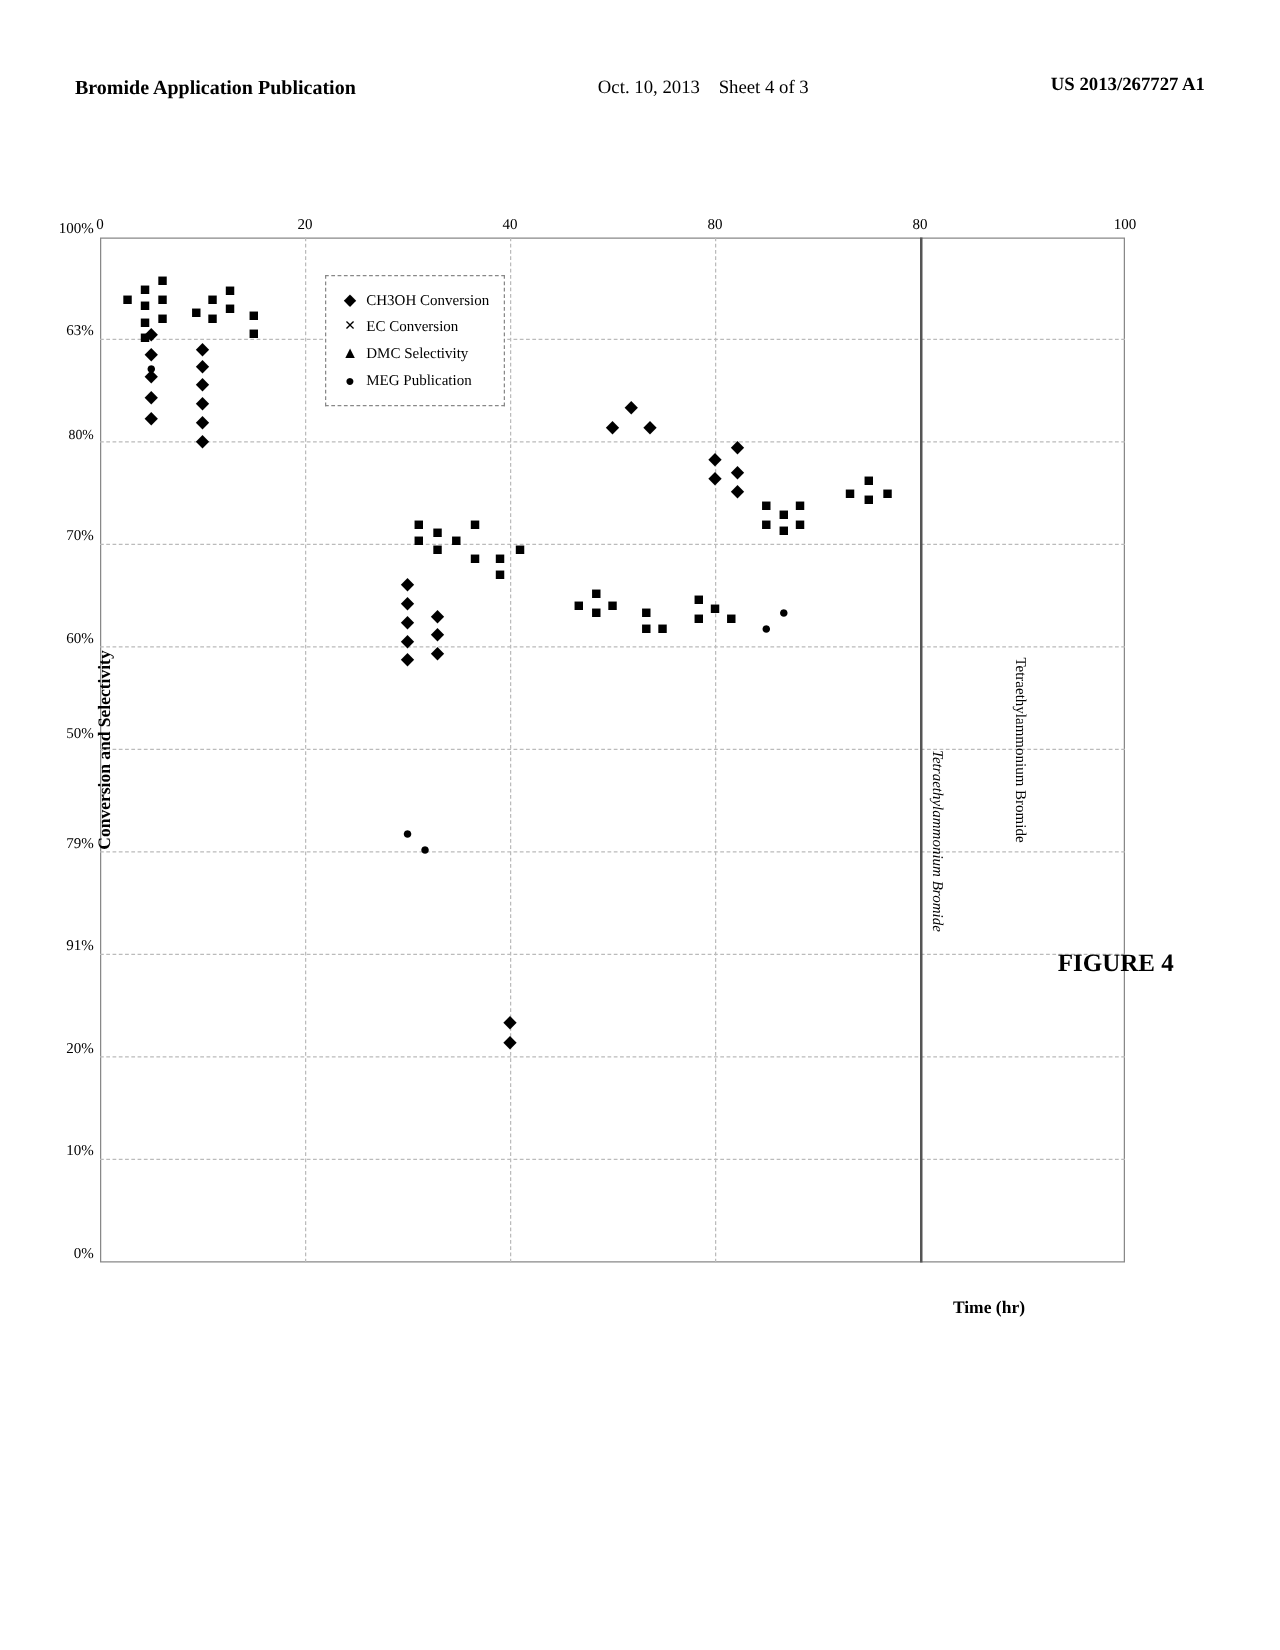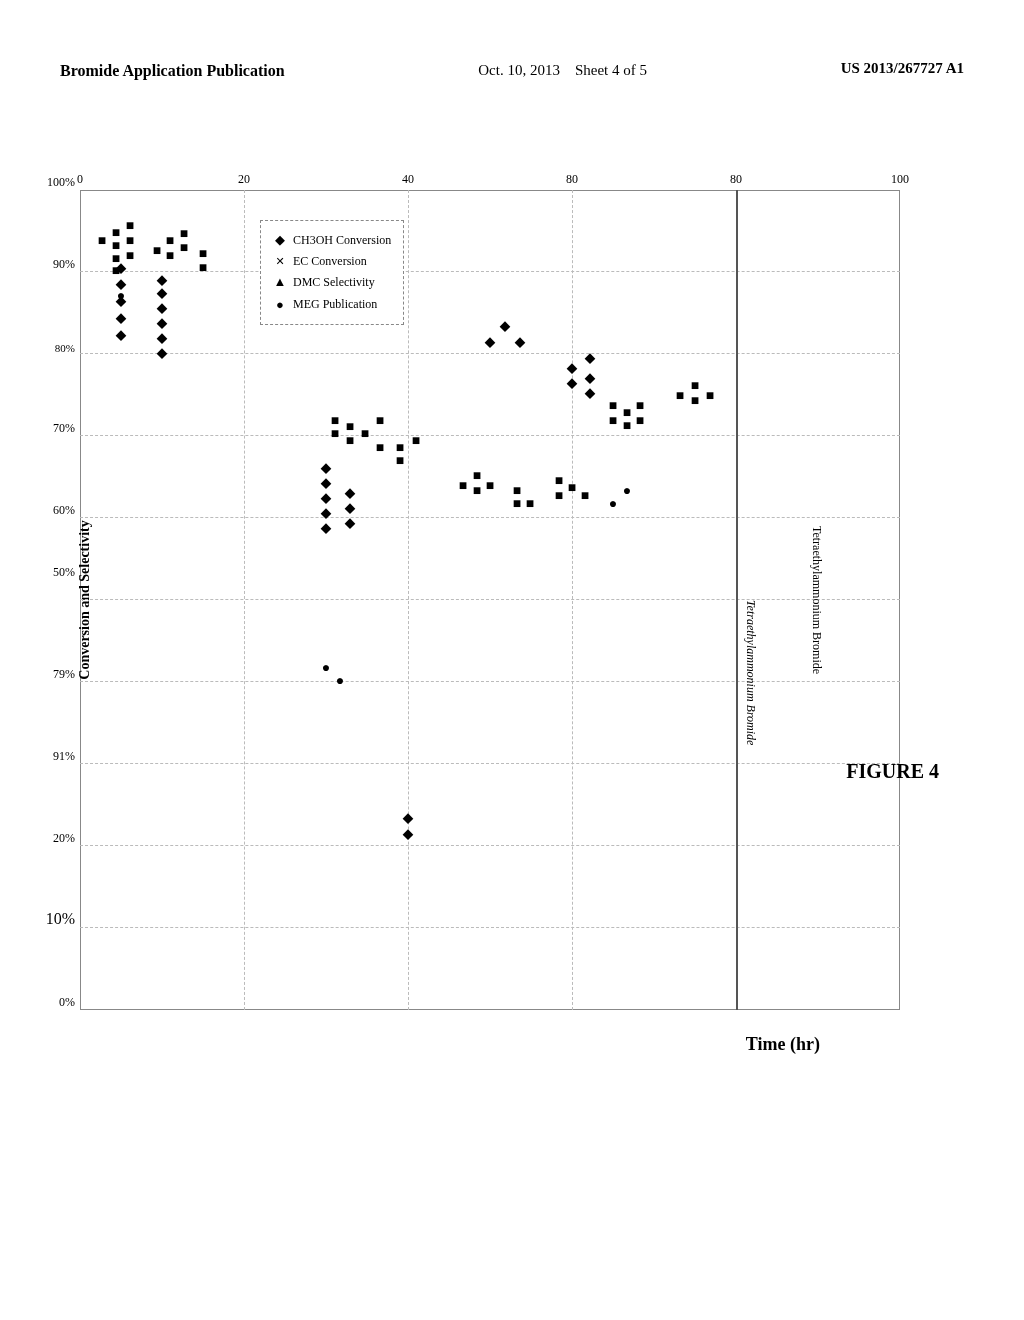--- a/index.html
+++ b/index.html
@@ -141,54 +141,54 @@
 
 <div class="page">
 
   <div class="header">
     <div class="header-left">
       <span>Bromide Application Publication</span>
     </div>
     <div class="header-center">
       <span>Oct. 10, 2013</span>
       &nbsp;&nbsp;
-      <span>Sheet 4 of 5</span>
+      <span>Sheet 4 of 3</span>
     </div>
     <div class="header-right">
       <span>US 2013/267727 A1</span>
     </div>
   </div>
 
   <div class="chart-area">
 
     <div class="chart-border"></div>
 
     <div style="position:absolute; left:-75px; top:50%; transform:translateY(-50%) rotate(-90deg); white-space:nowrap; font-size:14px; font-weight:bold;">Conversion and Selectivity</div>
 
-    <div style="position:absolute; bottom:-45px; right:80px; font-size:18px; font-weight:bold;">Time (hr)</div>
+    <div style="position:absolute; bottom:-45px; right:80px; font-size:14px; font-weight:bold;">Time (hr)</div>
 
     <div class="y-tick-label" style="bottom: 0px; right: calc(100% + 5px); transform: none; position:absolute; font-size:12px; text-align:right;">0%</div>
 
-    <div style="position:absolute; right:calc(100% + 5px); bottom:82px; font-size:16px; ">10%</div>
+    <div style="position:absolute; right:calc(100% + 5px); bottom:82px; font-size:12px; ">10%</div>
 
     <div style="position:absolute; right:calc(100% + 5px); bottom:164px; font-size:12px; text-align:right;">20%</div>
 
     <div style="position:absolute; right:calc(100% + 5px); bottom:246px; font-size:12px; text-align:right;">91%</div>
 
     <div style="position:absolute; right:calc(100% + 5px); bottom:328px; font-size:12px; text-align:right;">79%</div>
 
-    <div style="position:absolute; right:calc(100% + 5px); bottom:430px; font-size:12px; text-align:right;">50%</div>
+    <div style="position:absolute; right:calc(100% + 5px); bottom:416px; font-size:12px; text-align:right;">50%</div>
 
     <div style="position:absolute; right:calc(100% + 5px); bottom:492px; font-size:12px; text-align:right;">60%</div>
 
     <div style="position:absolute; right:calc(100% + 5px); bottom:574px; font-size:12px; text-align:center;">70%</div>
 
     <div style="position:absolute; right:calc(100% + 5px); bottom:656px; font-size:11px; text-align:right;">80%</div>
 
-    <div style="position:absolute; right:calc(100% + 5px); bottom:738px; font-size:12px; text-align:right;">90%</div>
+    <div style="position:absolute; right:calc(100% + 5px); bottom:738px; font-size:12px; text-align:right;">63%</div>
 
     <div style="position:absolute; right:calc(100% + 5px); bottom:820px; font-size:12px; text-align:right;">100%</div>
 
     <div class="grid-h-line" style="bottom:82px;"></div>
     <div class="grid-h-line" style="bottom:164px;"></div>
     <div class="grid-h-line" style="bottom:246px;"></div>
     <div class="grid-h-line" style="bottom:328px;"></div>
     <div class="grid-h-line" style="bottom:410px;"></div>
     <div class="grid-h-line" style="bottom:492px;"></div>
     <div class="grid-h-line" style="bottom:574px;"></div>

